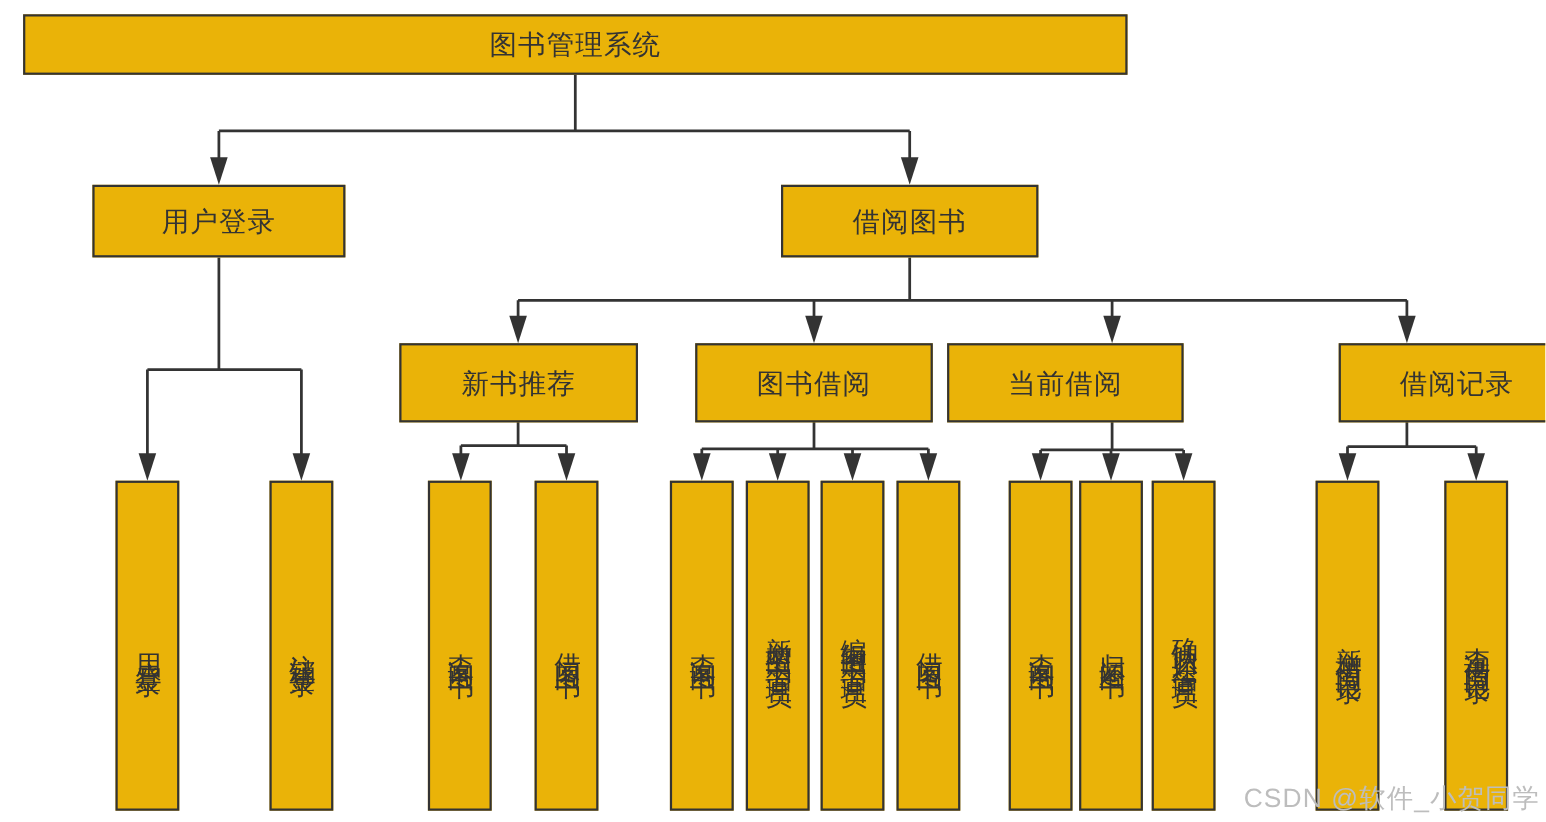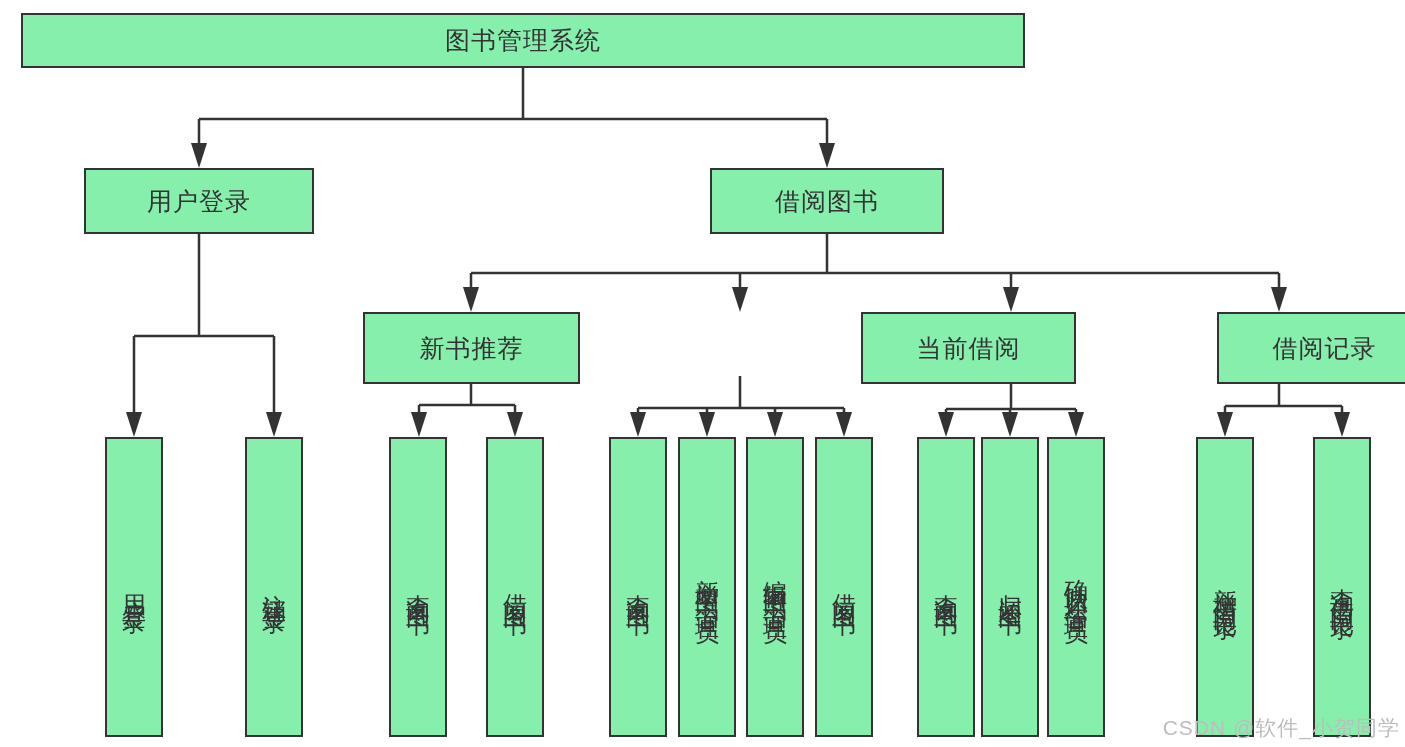--- a/index.html
+++ b/index.html
@@ -18,21 +18,21 @@
   .connectors {
     position: absolute;
     left: 0;
     top: 0;
     width: 1405px;
     height: 747px;
   }
   .node {
     position: absolute;
     box-sizing: border-box;
-    background: #86efac;
+    background: #eab308;
     border: 2.5px solid #333333;
     display: flex;
     align-items: center;
     justify-content: center;
     color: #333333;
   }
   .hlabel {
     font-size: 25px;
     letter-spacing: 1px;
     white-space: nowrap;
@@ -51,21 +51,21 @@
     letter-spacing: 6px;
     color: #333333;
     white-space: nowrap;
   }
   .lvl2 { top: 168px; height: 66px; }
   .lvl3 { top: 312px; height: 72px; }
   .watermark {
     position: absolute;
     right: 5px;
     bottom: 5px;
-    font-size: 21px;
+    font-size: 24px;
     color: #bdbdbd;
     letter-spacing: 1px;
     white-space: nowrap;
   }
 </style>
 </head>
 <body>
 
 <div class="canvas">
 
@@ -116,20 +116,23 @@
   <div class="node lvl2" style="left:84px; width:230px;">
     <span class="hlabel">用户登录</span>
   </div>
   <div class="node lvl2" style="left:710px; width:234px;">
     <span class="hlabel">借阅图书</span>
   </div>
 
   <div class="node lvl3" style="left:363px; width:217px;">
     <span class="hlabel">新书推荐</span>
   </div>
+  <div class="node lvl3" style="left:632px; width:216px;">
+    <span class="hlabel">图书借阅</span>
+  </div>
   <div class="node lvl3" style="left:861px; width:215px;">
     <span class="hlabel">当前借阅</span>
   </div>
   <div class="node lvl3" style="left:1217px; width:215px;">
     <span class="hlabel">借阅记录</span>
   </div>
 
   <div class="node leaf" style="left:105px;">
     <span class="vlabel">用户登录</span>
   </div>

